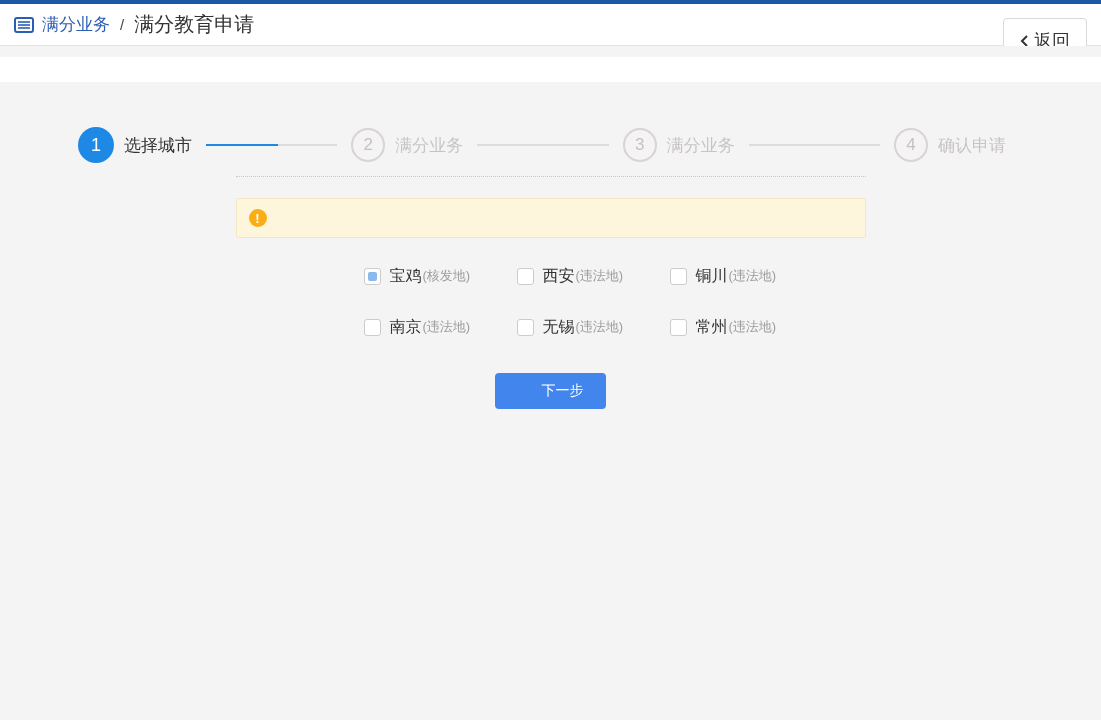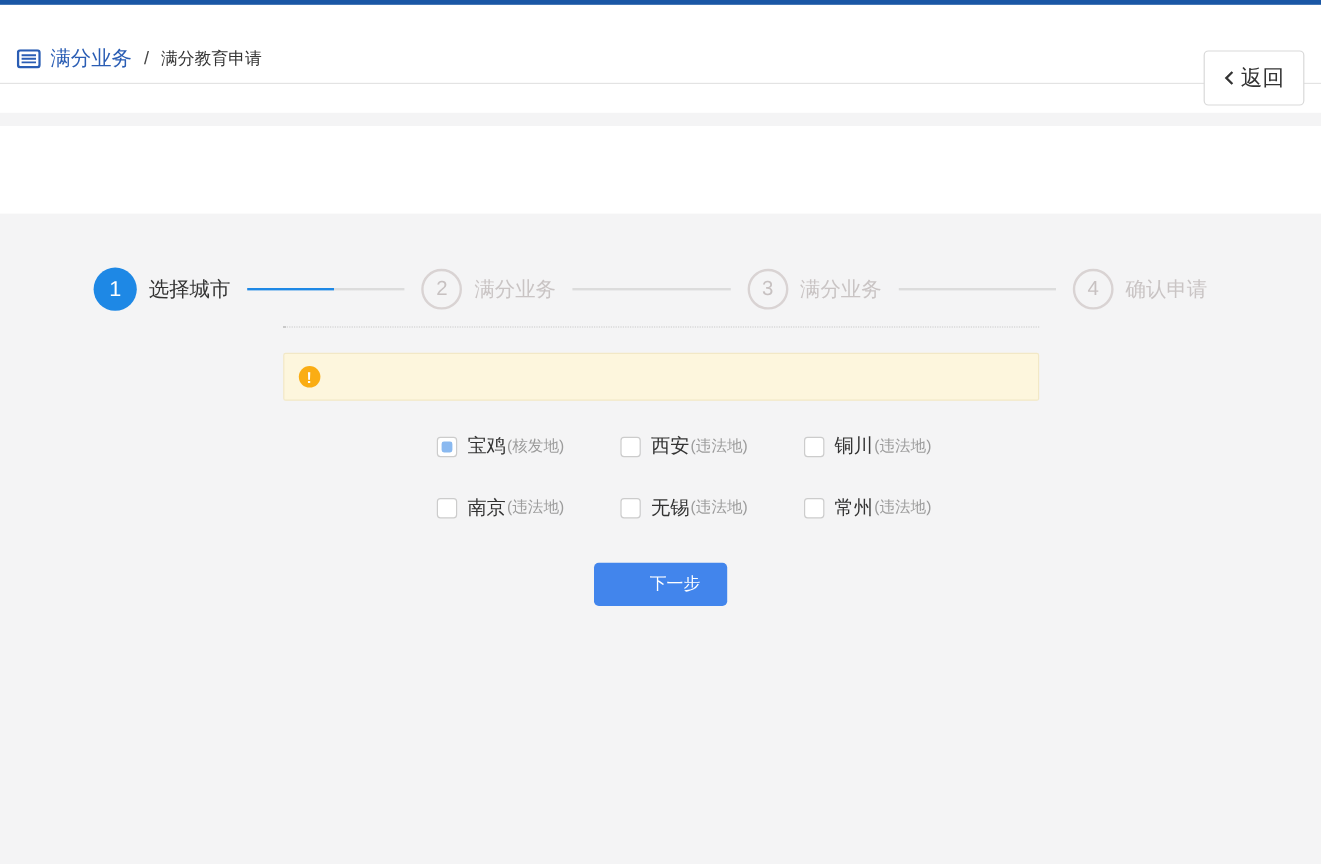--- a/index.html
+++ b/index.html
@@ -3,35 +3,35 @@
 <meta charset="utf-8">
 <style>
   * { margin:0; padding:0; box-sizing:border-box; }
   html,body { width:1101px; height:720px; }
   body {
     font-family: "Liberation Sans", "DejaVu Sans", sans-serif;
     background:#ffffff;
     color:#333;
     overflow:hidden;
   }
-  .page { width:1101px; height:720px; display:flex; flex-direction:column;gap:24px; }
+  .page { width:1101px; height:720px; display:flex; flex-direction:column; }
 
   
   .topbar { height:4px; background:#1a57a5; flex:none; }
 
   
   .header {
     height:42px; background:#fff; border-bottom:1px solid #e3e3e3;
     display:flex; align-items:center; padding:0 14px; flex:none;
   }
   .crumb { display:flex; align-items:center; gap:8px; }
   .crumb-icon { display:flex; align-items:center; }
   .crumb-brand { color:#2a5db4; font-size:17px; }
   .crumb-sep { color:#444; font-size:15px; margin:0 2px; }
-  .crumb-page { color:#333; font-size:14px; }
+  .crumb-page { color:#333; font-size:20px; }
   .header-spacer { flex:1; }
   .back-btn {
     display:flex; align-items:center; gap:6px;
     background:#fff; border:1px solid #d9d9d9; border-radius:4px;
     padding:10px 16px; font-size:18px; color:#333; cursor:pointer;
     font-family:inherit;
     margin-top:33px;
   }
 
   .gap-gray { height:11px; background:#f4f4f5; flex:none; }

